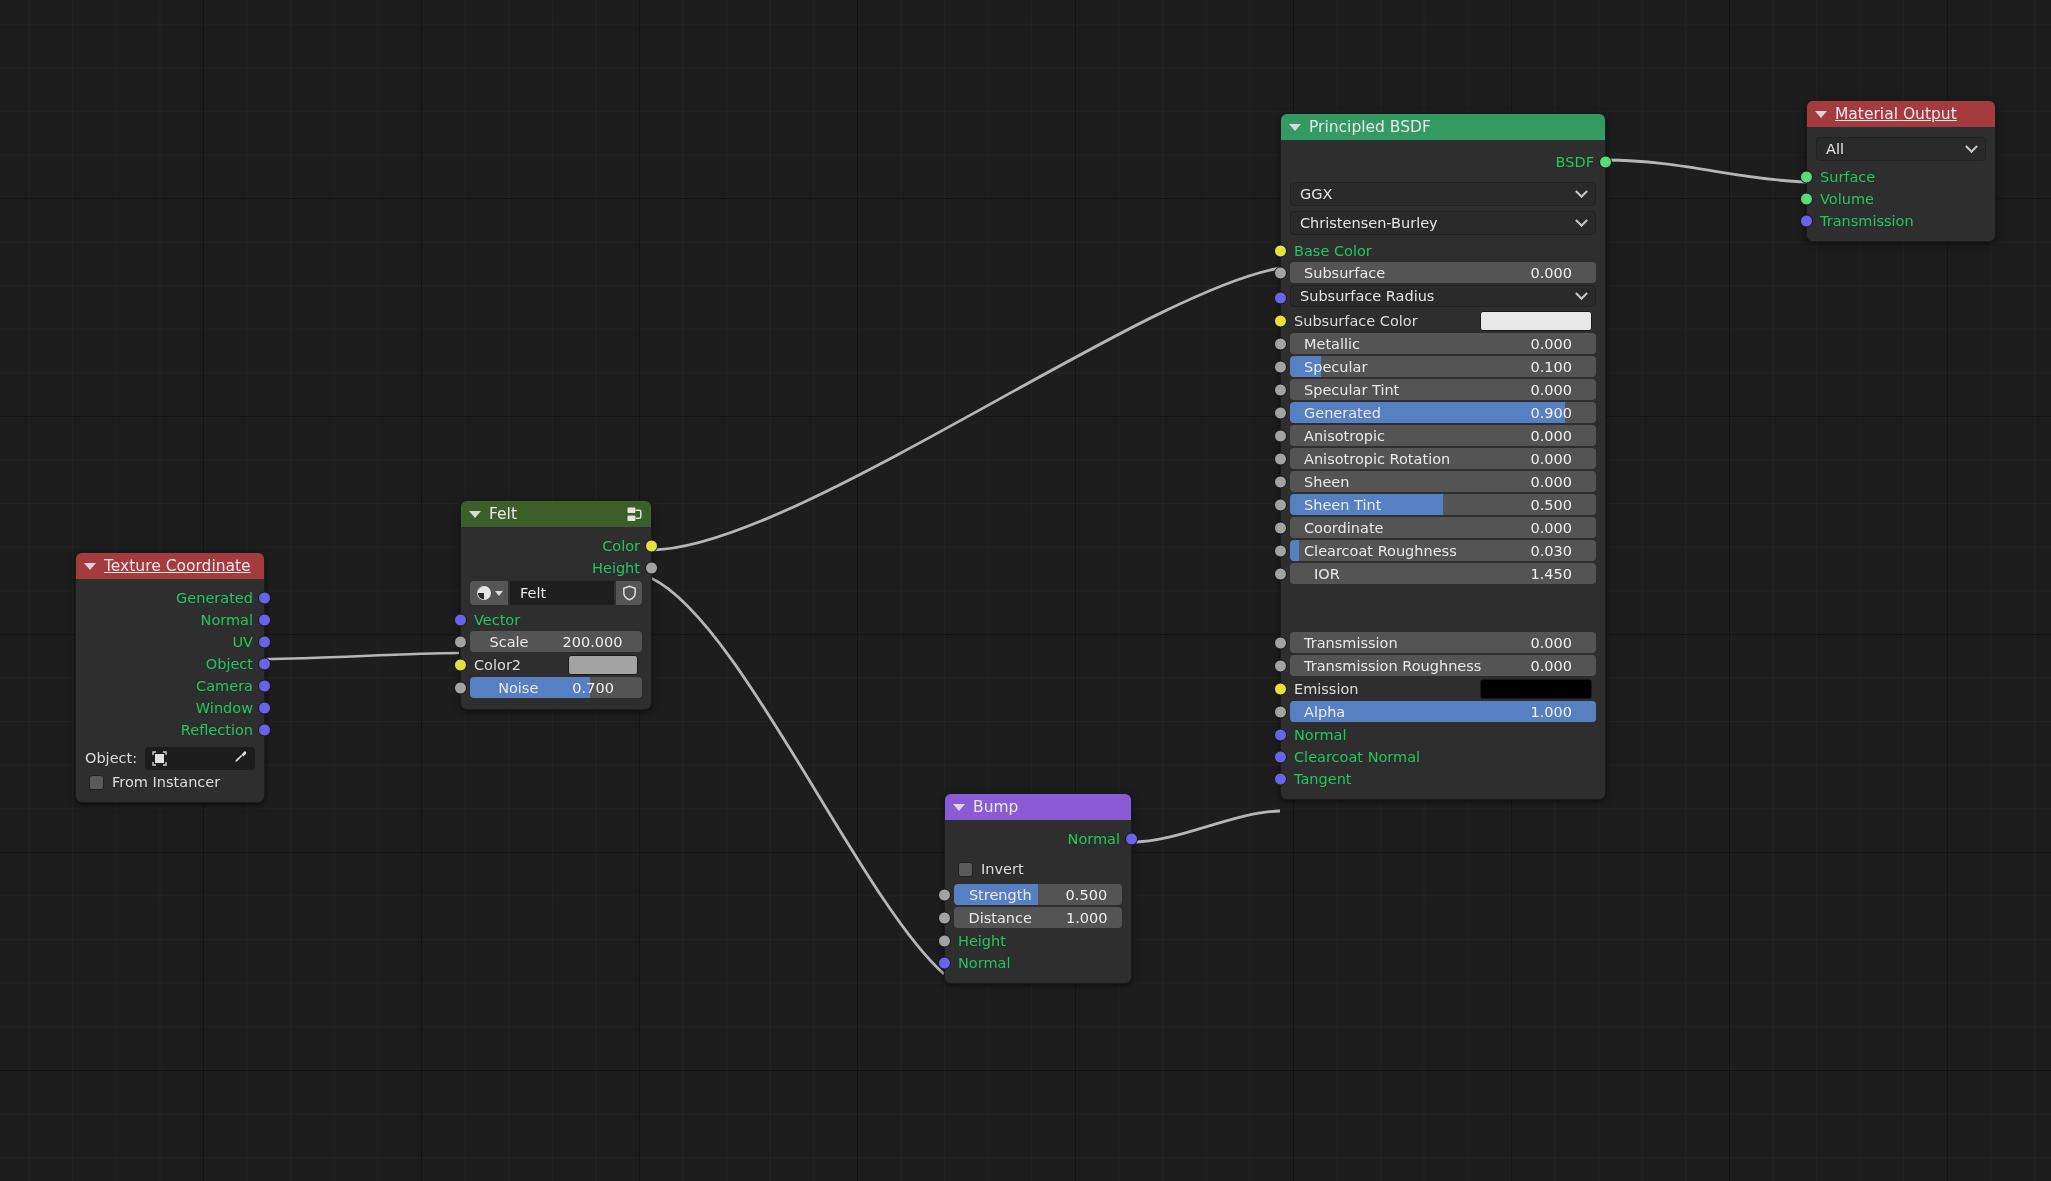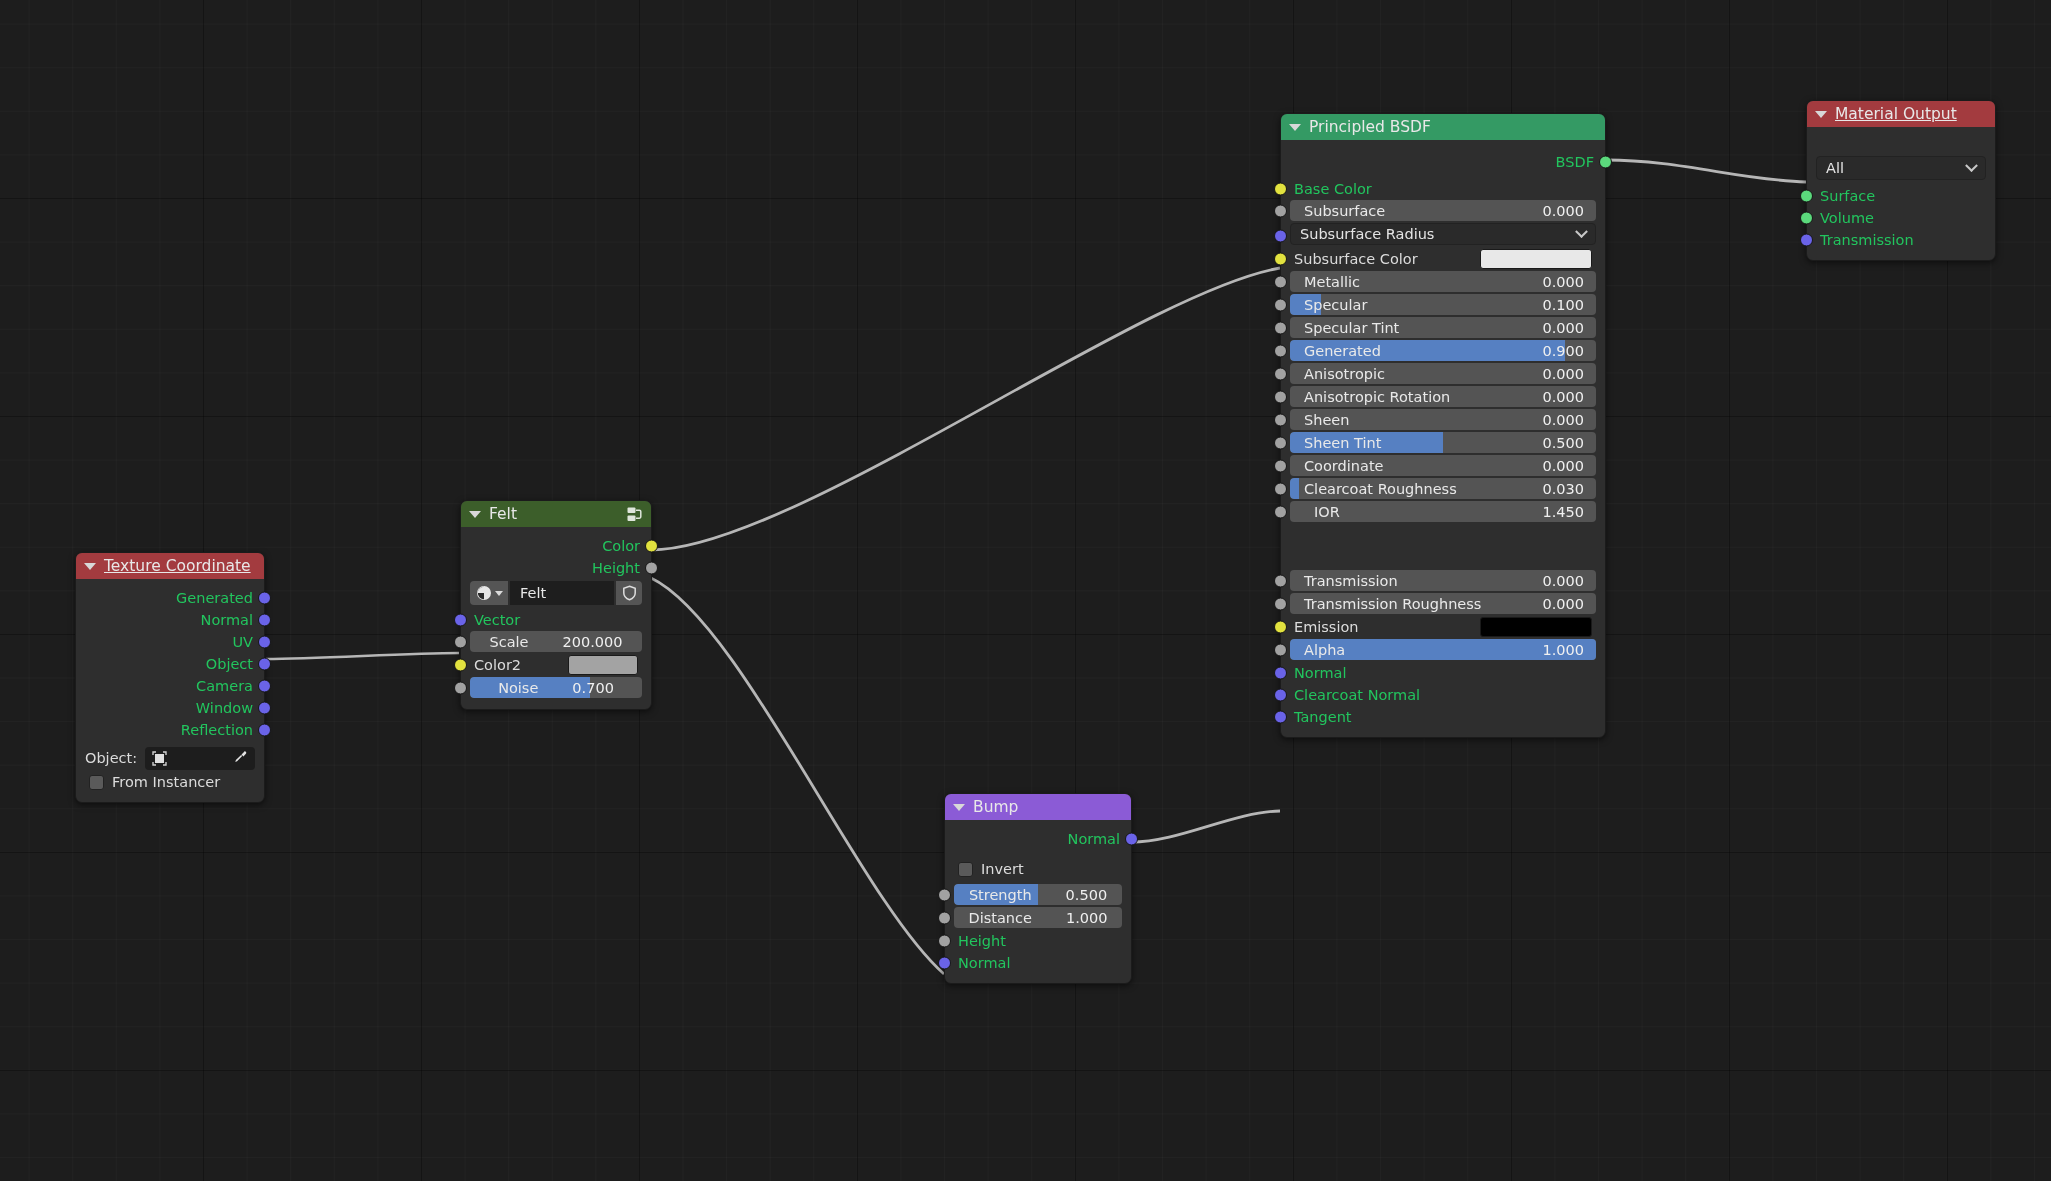--- a/index.html
+++ b/index.html
@@ -81,21 +81,21 @@
     z-index: 3;
   }
   .sock.left  { left: -7px; }
   .sock.right { right: -7px; }
   .s-green  { background: #5bd97c; }
   .s-yellow { background: #e2e23f; }
   .s-gray   { background: #a2a2a2; }
   .s-purple { background: #6a63e8; }
 
   
-  .widget-wrap { padding: 0 9px; margin-top: 19px; }
+  .widget-wrap { padding: 0 9px; }
   .dropdown {
     height: 24px;
     background: #2a2a2a;
     border-radius: 4px;
     display: flex;
     align-items: center;
     padding: 0 9px;
     font-size: 14.5px;
     color: #e4e4e4;
     margin-bottom: 5px;
@@ -133,21 +133,21 @@
     position: relative;
     z-index: 2;
     padding-left: 14px;
     color: #e9e9e9;
     flex: 1 1 auto;
     white-space: nowrap;
   }
   .prop .pval {
     position: relative;
     z-index: 2;
-    padding-right: 12px;
+    padding-right: 24px;
     color: #f0f0f0;
   }
   .prop.centered .pname { flex: 0 0 auto; padding-left: 0; }
   .prop.centered { justify-content: center; }
   .prop.centered .pval { padding-right: 0; padding-left: 34px; }
 
   
   .colrow {
     position: relative;
     height: 22px;
@@ -439,20 +439,30 @@
     <div class="node-header hdr-green">
       <span class="tri"></span>
       <span>Principled BSDF</span>
     </div>
     <div class="node-body">
       <div class="row out" style="height:28px;">
         <span>BSDF</span>
         <span class="sock right s-green"></span>
       </div>
 
+      <div class="widget-wrap" style="margin-top:6px;">
+        <div class="dropdown">
+          <span class="dd-label">GGX</span>
+          <span class="chev"></span>
+        </div>
+        <div class="dropdown">
+          <span class="dd-label">Christensen-Burley</span>
+          <span class="chev"></span>
+        </div>
+      </div>
 
       <div class="row in" style="margin-top:2px;">
         <span class="sock left s-yellow"></span>
         <span>Base Color</span>
       </div>
 
       <div style="position:relative;">
         <span class="sock left s-gray" style="top:11px;"></span>
         <div class="prop">
           <span class="fill" style="width:0%"></span>

